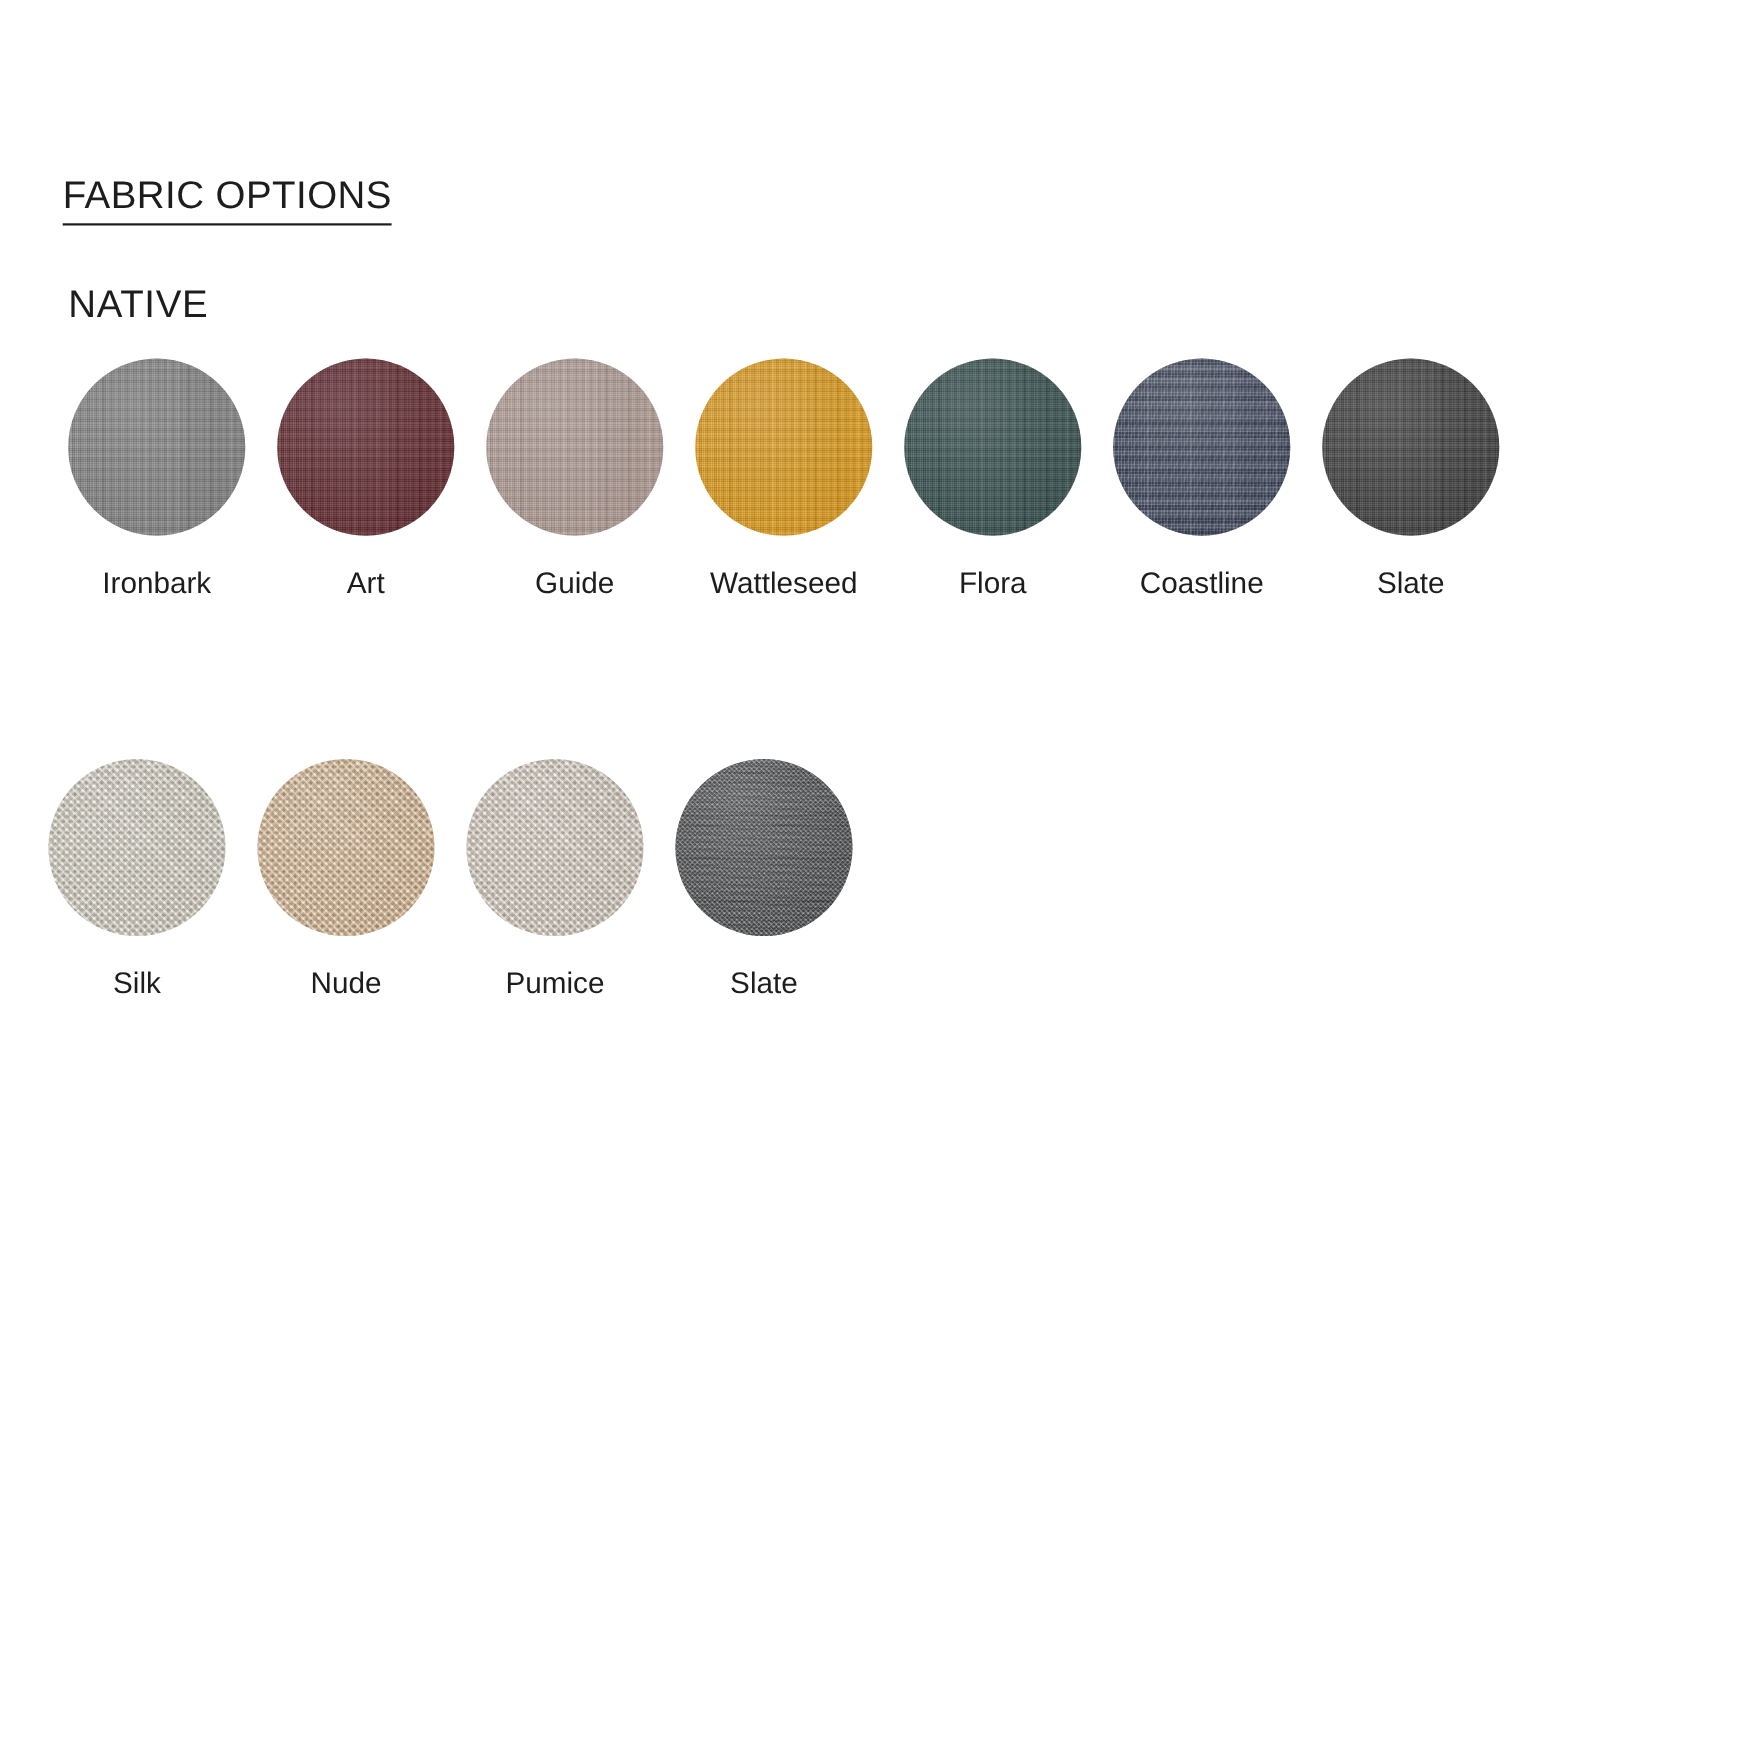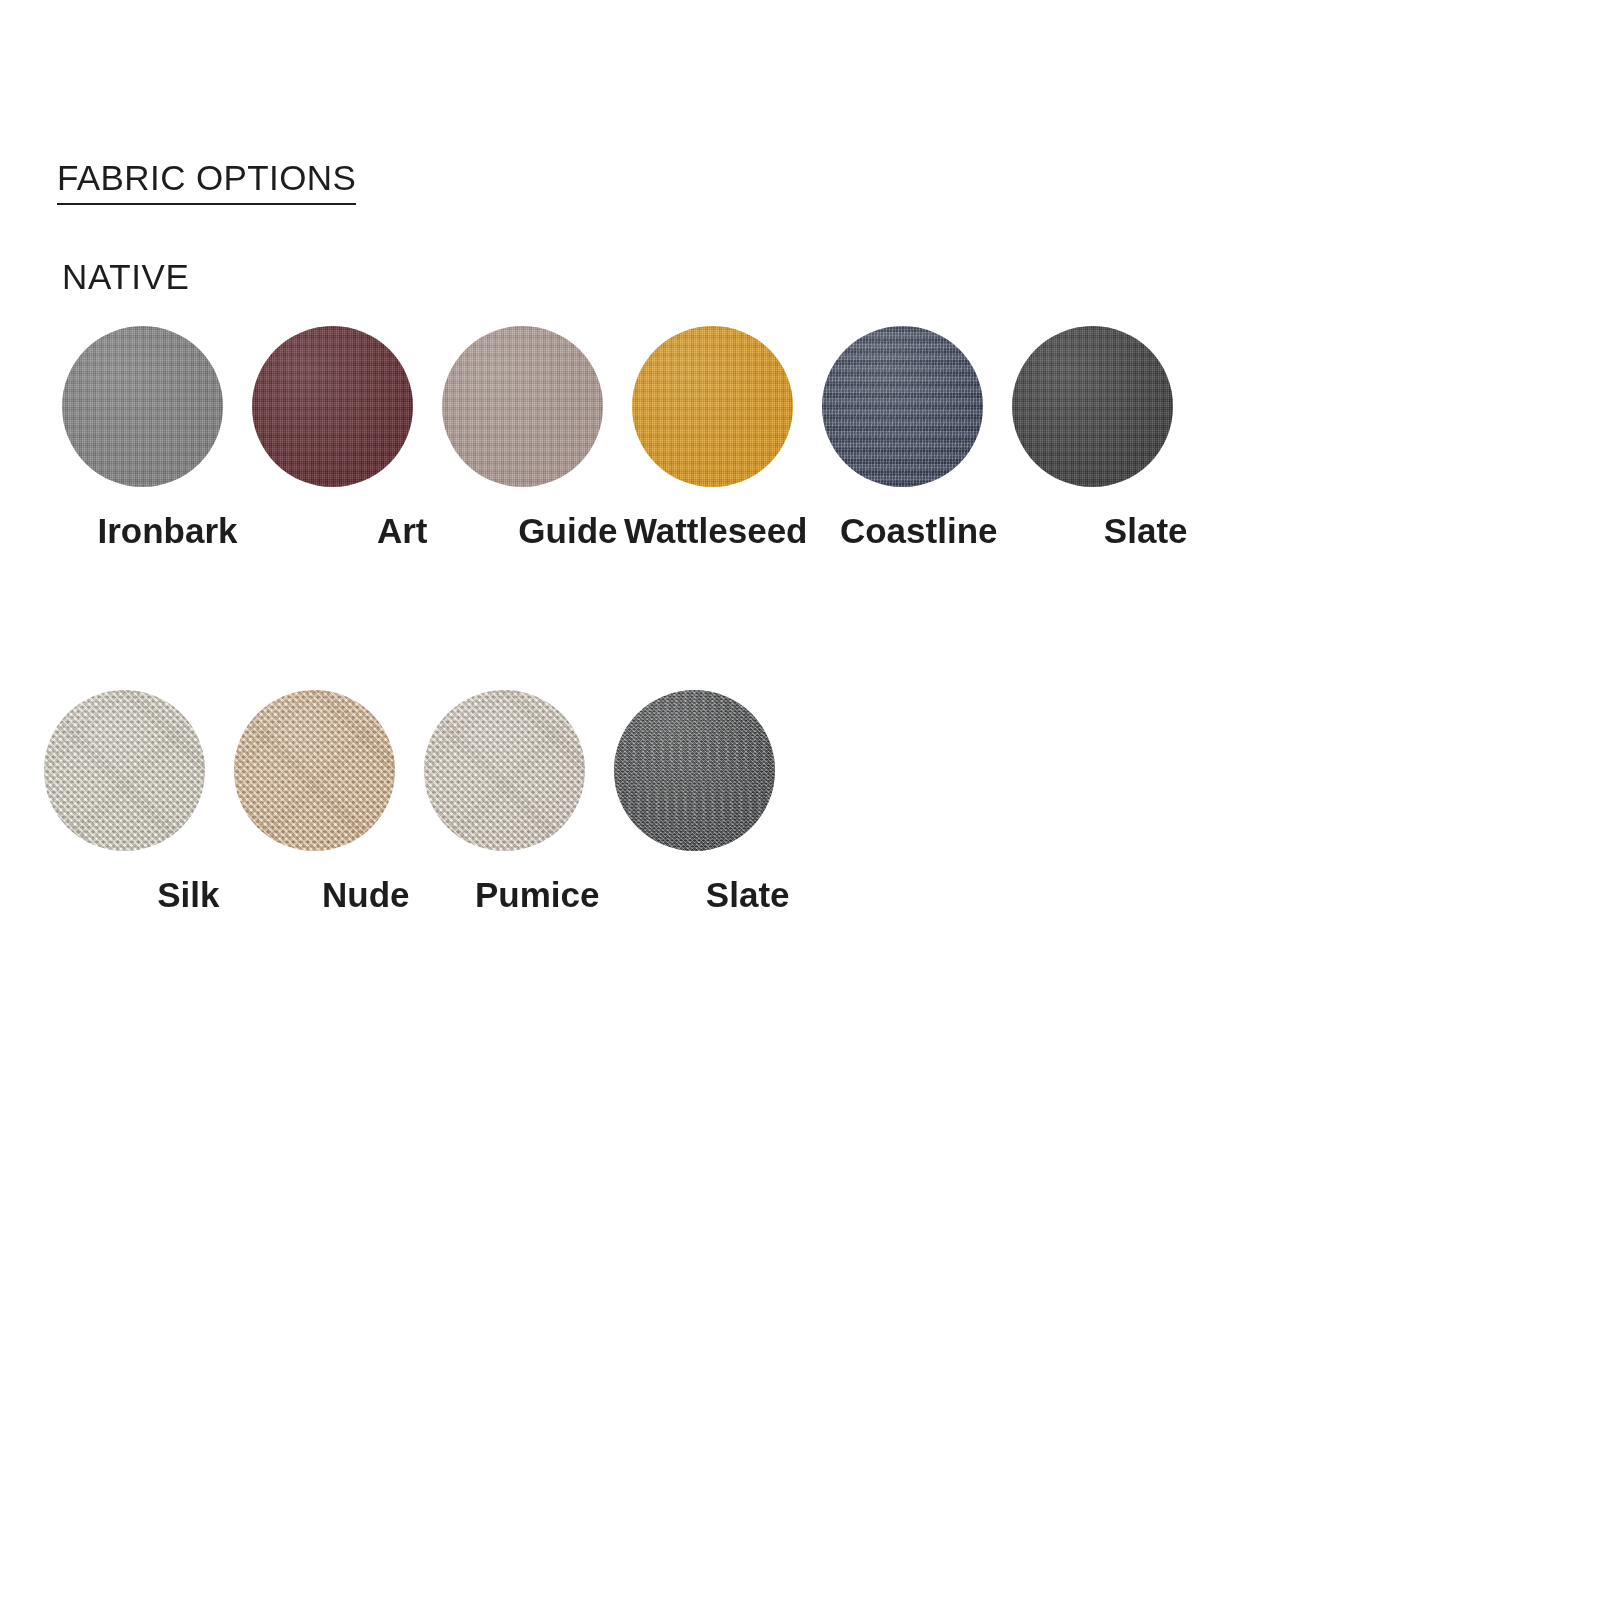--- a/index.html
+++ b/index.html
@@ -227,25 +227,25 @@
         rgba(0,0,0,0.10) 1px,
         rgba(255,255,255,0.11) 1px,
         rgba(255,255,255,0.11) 3px),
       radial-gradient(ellipse at 40% 30%,
         rgba(255,255,255,0.16) 0%,
         rgba(255,255,255,0.0) 62%);
   }
 
   .swatch-label {
     margin-top: 20px;
-    font-size: 35px;
+    font-size: 27px;
     line-height: 47px;
-    font-weight: 700;
+    font-weight: 400;
     color: #1d1d1d;
-    text-align: right;
+    text-align: center;
     width: 190px;
     white-space: normal;
   }
   .swatch-note {
     display: block;
   }
 </style>
 </head>
 <body>
 
@@ -268,20 +268,24 @@
         </div>
         <div class="swatch">
           <div class="swatch-disc tex-woven" style="background-color: rgb(176, 155, 147);"></div>
           <div class="swatch-label">Guide</div>
         </div>
         <div class="swatch">
           <div class="swatch-disc tex-woven" style="background-color: rgb(224, 154, 22);"></div>
           <div class="swatch-label">Wattleseed</div>
         </div>
         <div class="swatch">
+          <div class="swatch-disc tex-woven" style="background-color: rgb(47, 74, 72);"></div>
+          <div class="swatch-label">Flora</div>
+        </div>
+        <div class="swatch">
           <div class="swatch-disc tex-denim" style="background-color: rgb(69, 79, 102);"></div>
           <div class="swatch-label">Coastline</div>
         </div>
         <div class="swatch">
           <div class="swatch-disc tex-woven" style="background-color: rgb(57, 56, 57);"></div>
           <div class="swatch-label">Slate</div>
         </div>
       </div>
   </div>
 

